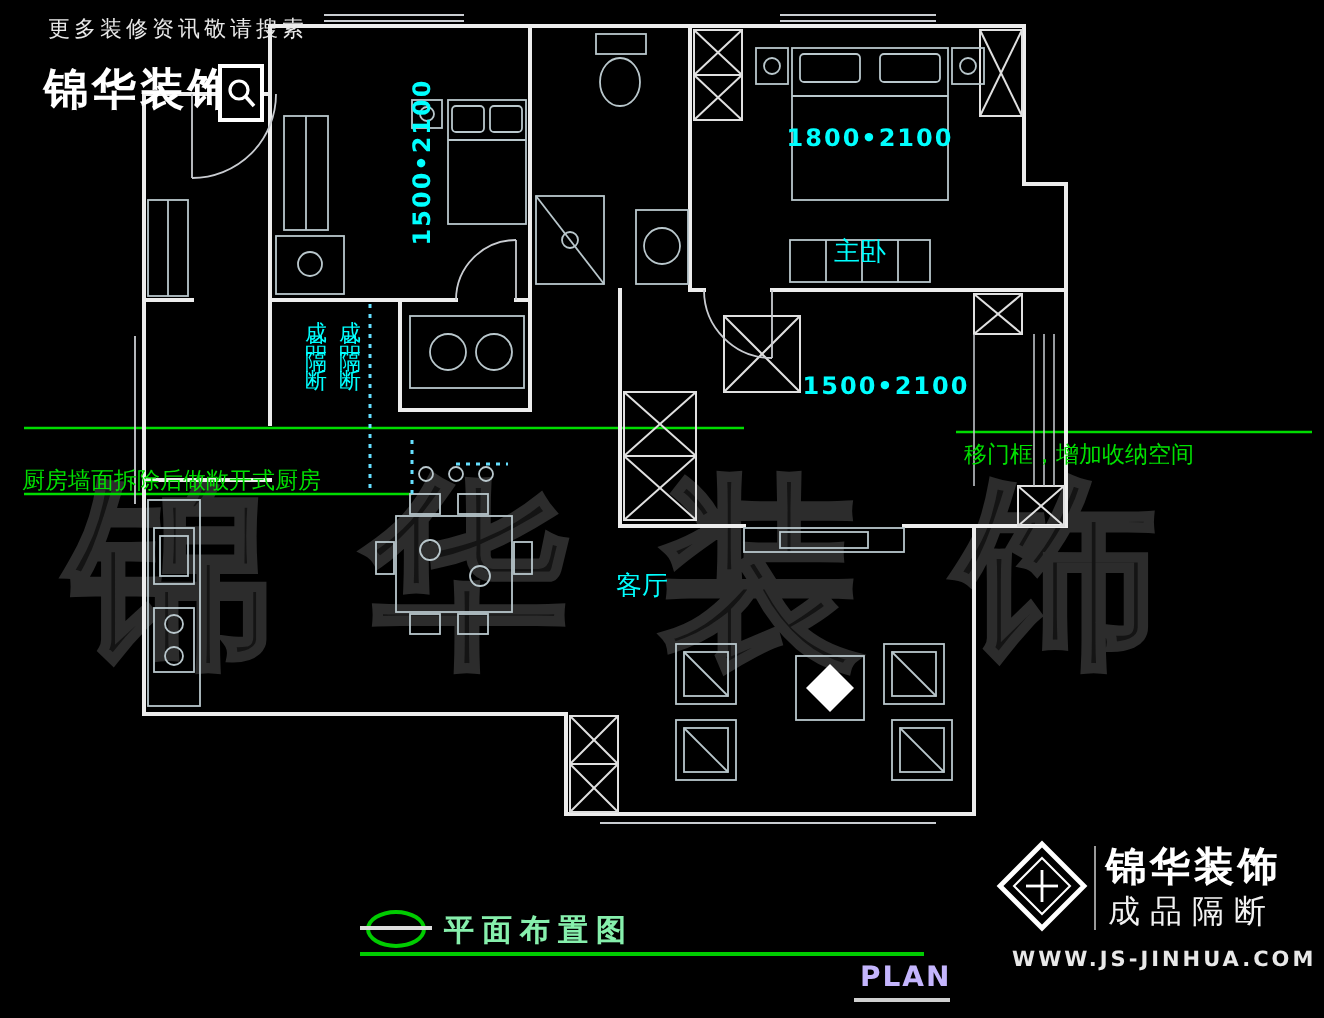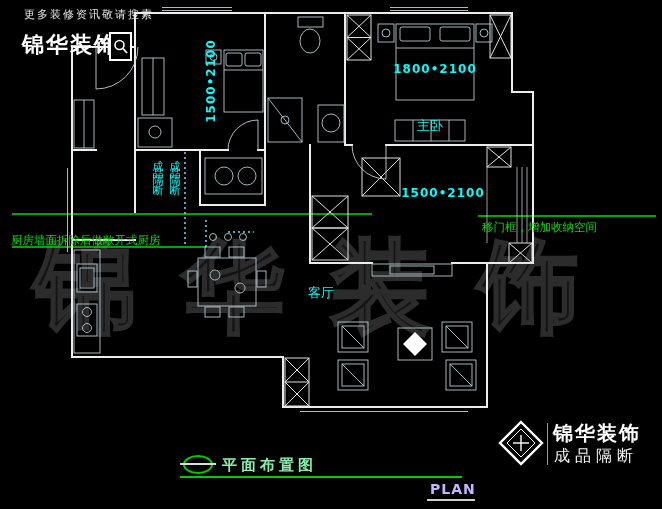--- a/index.html
+++ b/index.html
@@ -279,14 +279,15 @@
 
   <svg class="logo-mark overlay" width="46" height="46" viewBox="0 0 46 46">
     <polygon points="23,2 44,23 23,44 2,23" stroke="#fff" stroke-width="2.4" fill="none"></polygon>
     <polygon points="23,9 37,23 23,37 9,23" stroke="#fff" stroke-width="1" fill="none"></polygon>
     <line x1="23" y1="15" x2="23" y2="31" stroke="#fff" stroke-width="1.4"></line>
     <line x1="15" y1="23" x2="31" y2="23" stroke="#fff" stroke-width="1.4"></line>
   </svg>
   <div class="logo-sep overlay"></div>
   <div class="logo-name overlay">锦华装饰</div>
   <div class="logo-tag overlay">成品隔断</div>
+  <div class="logo-web overlay">WWW.JS-JINHUA.COM</div>
 
 </div>
 
 </body></html>

